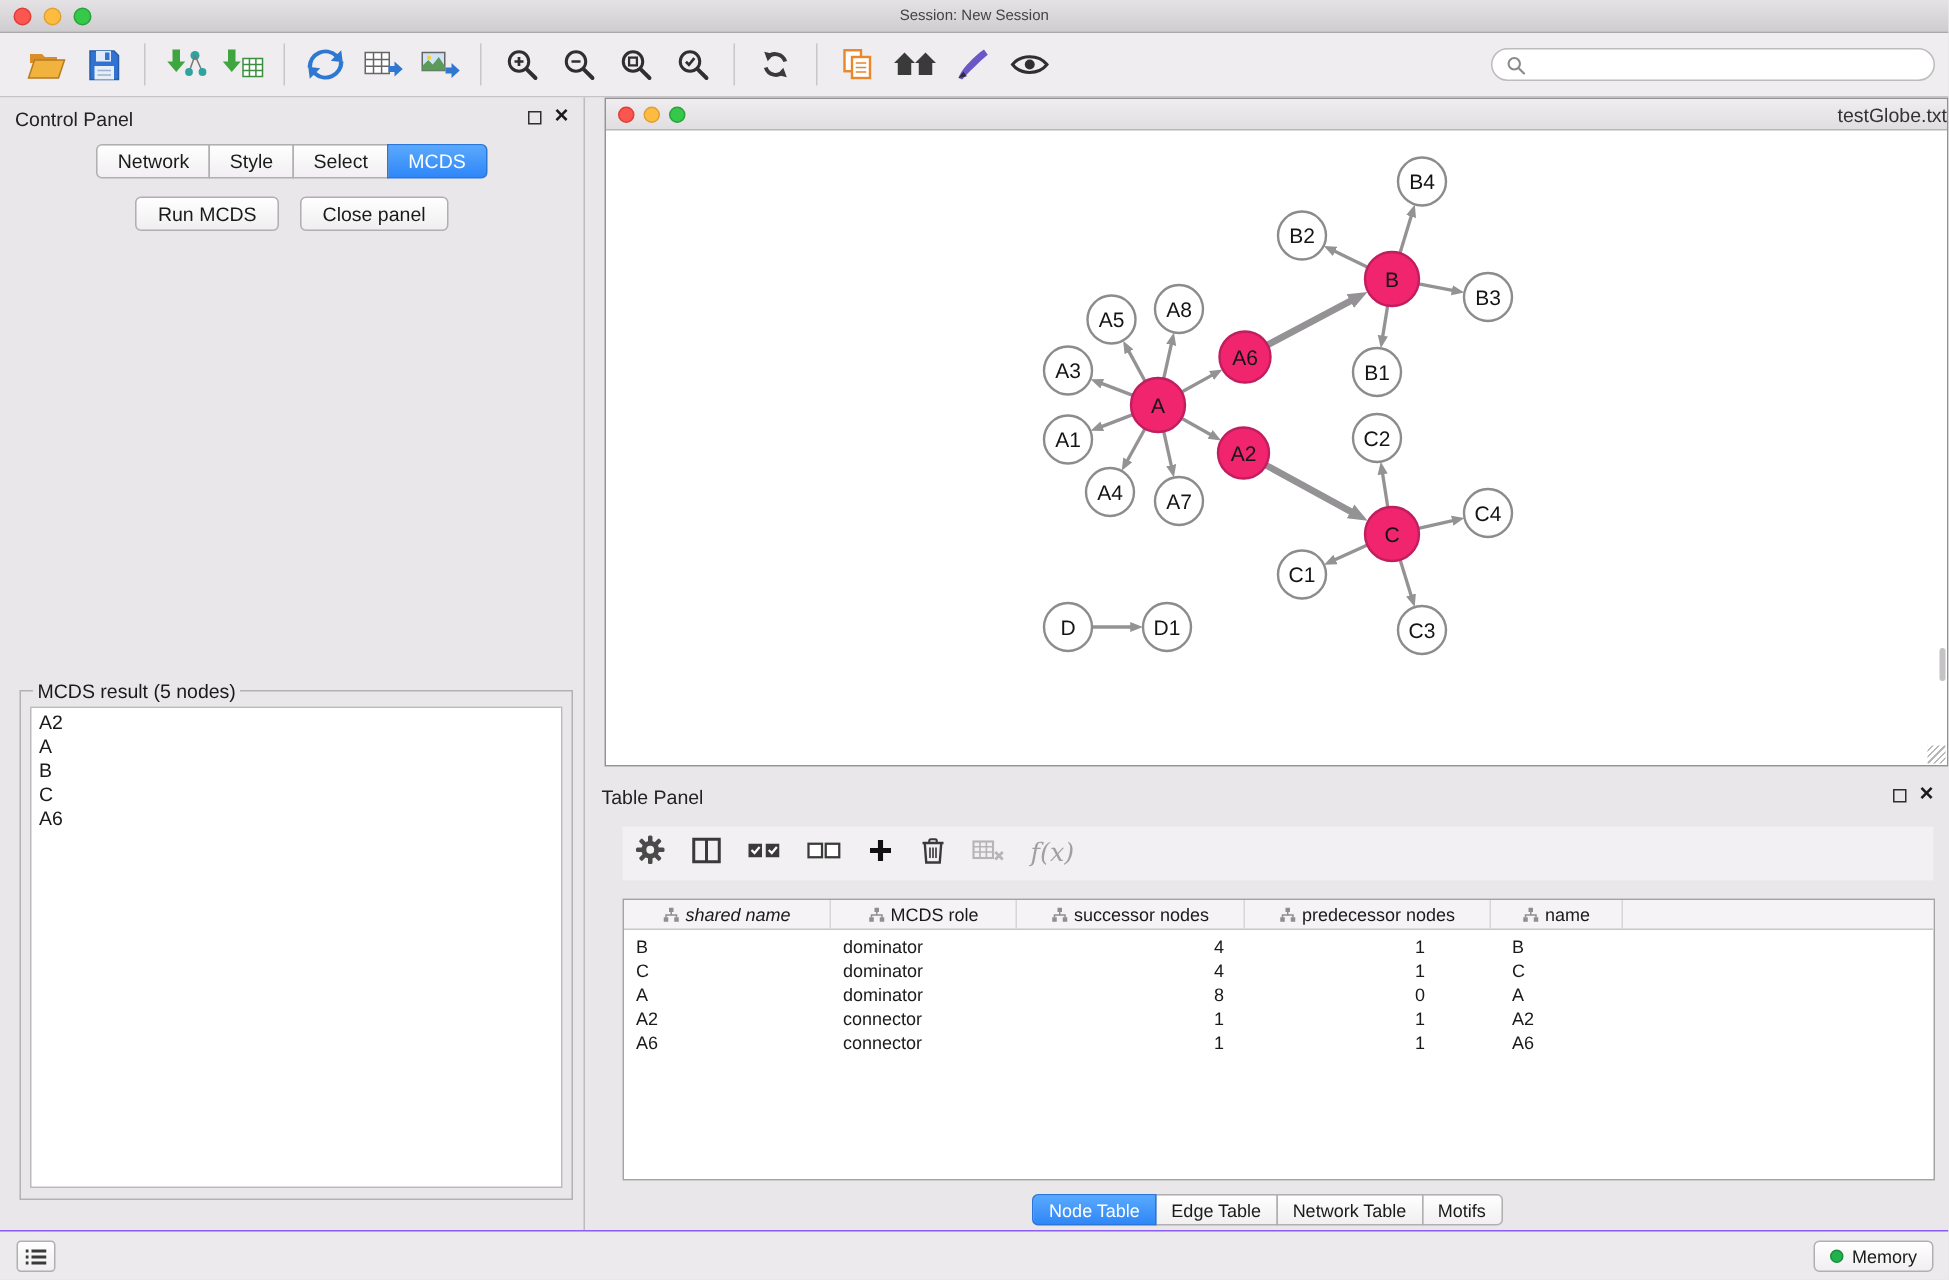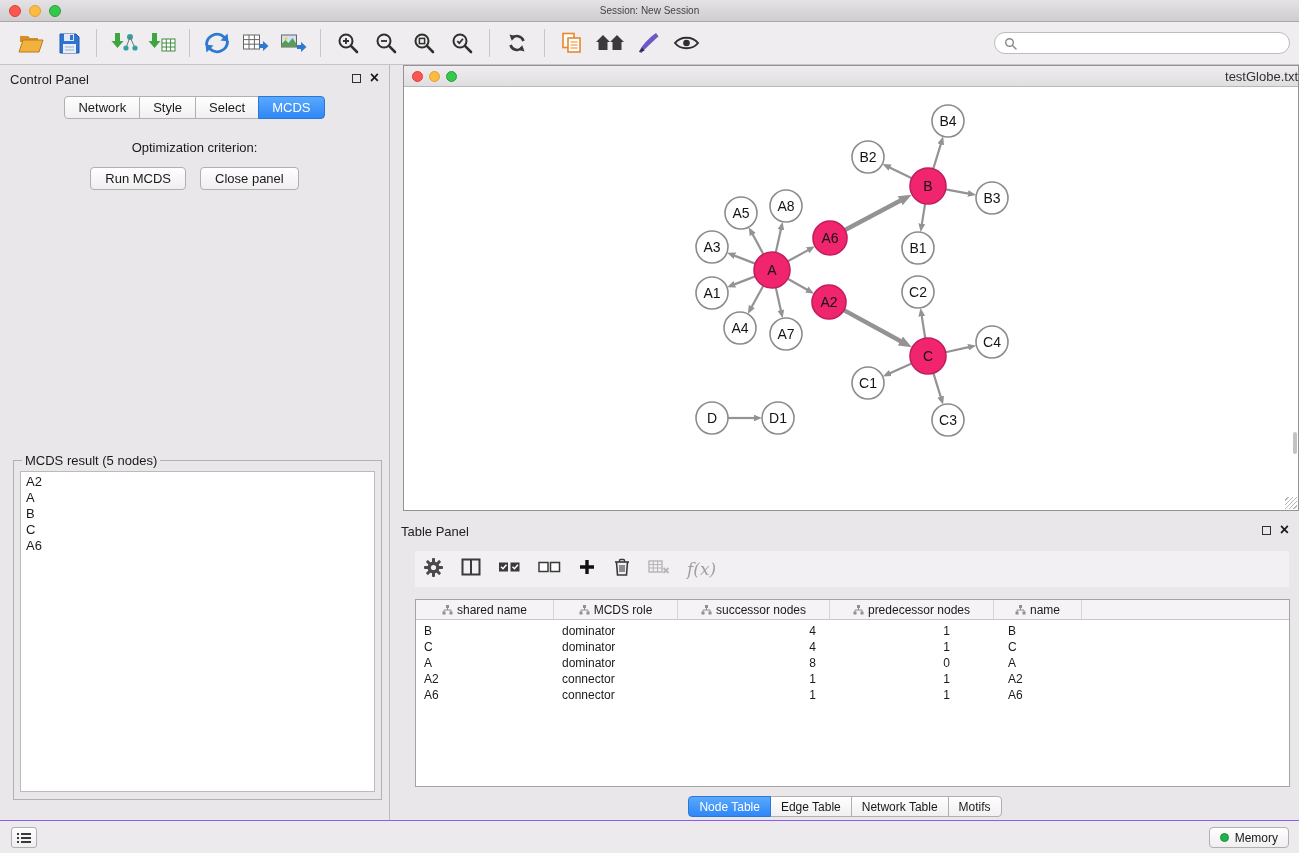--- a/index.html
+++ b/index.html
@@ -247,21 +247,20 @@
     </span>
   </div>
 
   <div class="segs">
       <div class="seg">Network</div>
       <div class="seg">Style</div>
       <div class="seg">Select</div>
       <div class="seg active">MCDS</div>
     </div>
 
-  <div class="opt-label">Optimization criterion:</div>
 
 
   <div class="btn-row">
     <button class="btn">Run MCDS</button>
     <button class="btn">Close panel</button>
   </div>
 
   <fieldset class="result">
     <legend>MCDS result (5 nodes)</legend>
     <div class="result-box">
@@ -422,21 +421,21 @@
           <rect x="1" y="3" width="13" height="11" fill="none" stroke="#b5b5b5" stroke-width="1.4"></rect>
           <path d="M1 6.5 h13 M1 10 h13 M5.3 3 v11 M9.6 3 v11" stroke="#b5b5b5" stroke-width="1.1"></path>
           <path d="M15.5 10 l5 5 M20.5 10 l-5 5" stroke="#b5b5b5" stroke-width="1.8"></path>
         </svg>
       </span>
       <span class="fx">f(x)</span>
     </div>
 
     <div class="table-wrap">
       <div class="thead">
-          <div class="th" style="width: 138px;">
+          <div class="th" style="width: 138px; font-style: italic;">
             <svg width="11" height="10" viewBox="0 0 11 10">
               <rect x="4" y="0" width="3" height="3" fill="#8f8f8f"></rect>
               <rect x="0.5" y="6.5" width="3" height="3" fill="#8f8f8f"></rect>
               <rect x="7.5" y="6.5" width="3" height="3" fill="#8f8f8f"></rect>
               <path d="M5.5 3 v2 M2 6.5 V5 h7 v1.5" fill="none" stroke="#8f8f8f" stroke-width="1"></path>
             </svg>
             <span>shared name</span>
           </div>
           <div class="th" style="width: 124px;">
             <svg width="11" height="10" viewBox="0 0 11 10">

